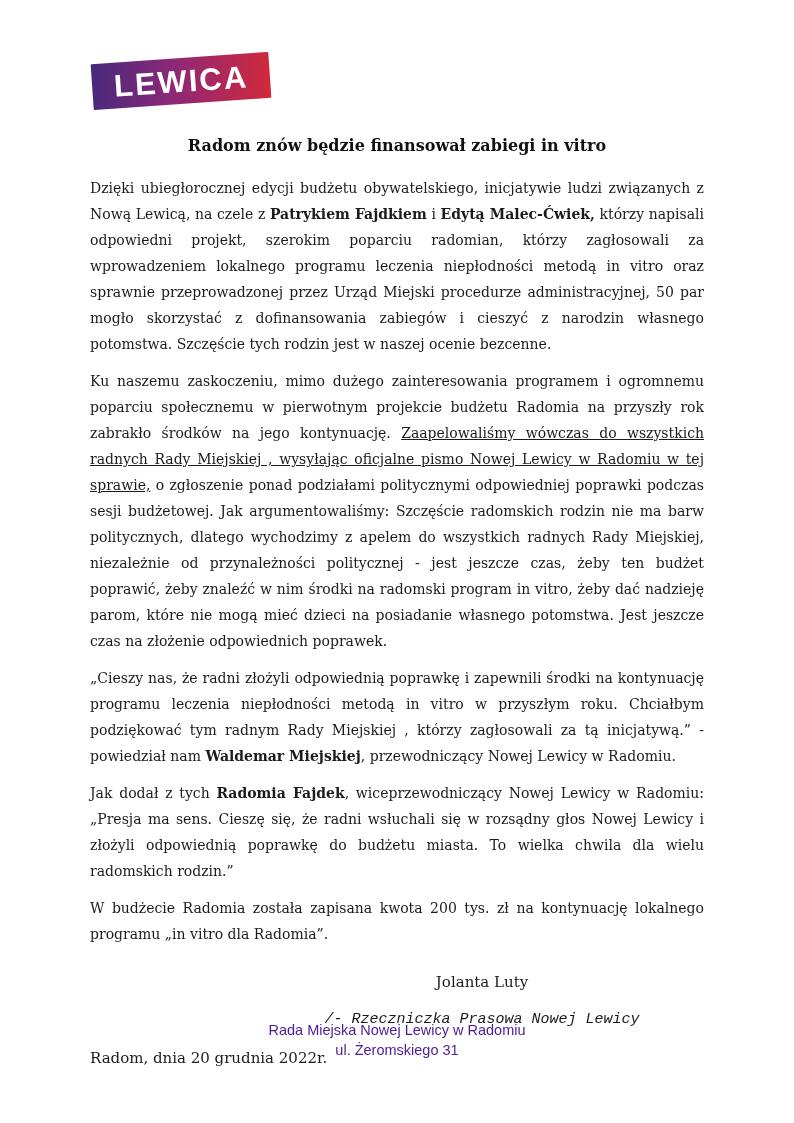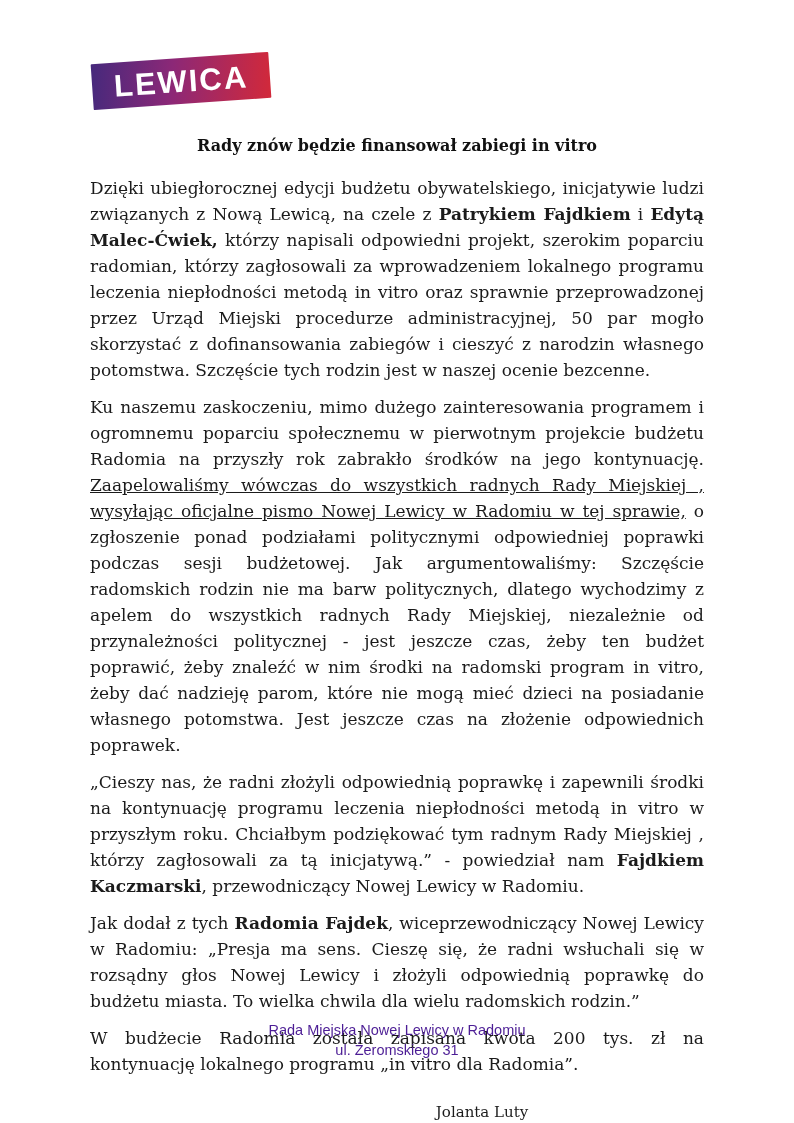--- a/index.html
+++ b/index.html
@@ -36,21 +36,21 @@
     margin: 32px 0 20px 0;
     font-size: 16px;
     font-weight: bold;
     text-align: center;
     color: #111111;
   }
 
   
   .paragraphs p {
     margin: 0 0 11px 0;
-    font-size: 17px;
+    font-size: 14px;
     line-height: 26px;
     text-align: justify;
   }
   .paragraphs .b { font-weight: bold; }
   .paragraphs .u { text-decoration: underline; }
 
   
   .signature { margin-top: 22px; }
   .sig-line {
     text-align: center;
@@ -85,26 +85,26 @@
 
 <div class="page">
   <div class="content">
 
     <div class="logo-wrap">
       <div class="logo" id="logo-shape" style="background: linear-gradient(97deg, rgb(70, 41, 124) 0%, rgb(140, 40, 119) 45%, rgb(210, 41, 58) 100%);">
         <span style="color: rgb(255, 255, 255);">LEWICA</span>
       </div>
     </div>
 
-    <h1 class="doc-title">Rady znów będzie finansował zabiegi in vitro</h1>
+    <h1 class="doc-title">Radom znów będzie finansował zabiegi in vitro</h1>
 
     <div class="paragraphs" id="paragraphs">
         <p><span>Dzięki ubiegłorocznej edycji budżetu obywatelskiego, inicjatywie ludzi związanych z Nową Lewicą, na czele z </span><span class="b">Patrykiem Fajdkiem</span><span> i </span><span class="b">Edytą Malec-Ćwiek,</span><span> którzy napisali odpowiedni projekt, szerokim poparciu radomian, którzy zagłosowali za wprowadzeniem lokalnego programu leczenia niepłodności metodą in vitro oraz sprawnie przeprowadzonej przez Urząd Miejski procedurze administracyjnej, 50 par mogło skorzystać z dofinansowania zabiegów i cieszyć z narodzin własnego potomstwa. Szczęście tych rodzin jest w naszej ocenie bezcenne.</span></p>
         <p><span>Ku naszemu zaskoczeniu, mimo dużego zainteresowania programem i ogromnemu poparciu społecznemu w pierwotnym projekcie budżetu Radomia na przyszły rok zabrakło środków na jego kontynuację. </span><span class="u">Zaapelowaliśmy wówczas do wszystkich radnych Rady Miejskiej , wysyłając oficjalne pismo Nowej Lewicy w Radomiu w tej sprawie,</span><span> o zgłoszenie ponad podziałami politycznymi odpowiedniej poprawki podczas sesji budżetowej. Jak argumentowaliśmy: Szczęście radomskich rodzin nie ma barw politycznych, dlatego wychodzimy z apelem do wszystkich radnych Rady Miejskiej, niezależnie od przynależności politycznej - jest jeszcze czas, żeby ten budżet poprawić, żeby znaleźć w nim środki na radomski program in vitro, żeby dać nadzieję parom, które nie mogą mieć dzieci na posiadanie własnego potomstwa. Jest jeszcze czas na złożenie odpowiednich poprawek.</span></p>
-        <p><span>„Cieszy nas, że radni złożyli odpowiednią poprawkę i zapewnili środki na kontynuację programu leczenia niepłodności metodą in vitro w przyszłym roku. Chciałbym podziękować tym radnym Rady Miejskiej , którzy zagłosowali za tą inicjatywą.” - powiedział nam </span><span class="b">Fajdkiem Kaczmarski</span><span>, przewodniczący Nowej Lewicy w Radomiu.</span></p>
+        <p><span>„Cieszy nas, że radni złożyli odpowiednią poprawkę i zapewnili środki na kontynuację programu leczenia niepłodności metodą in vitro w przyszłym roku. Chciałbym podziękować tym radnym Rady Miejskiej , którzy zagłosowali za tą inicjatywą.” - powiedział nam </span><span class="b">Waldemar Miejskiej</span><span>, przewodniczący Nowej Lewicy w Radomiu.</span></p>
         <p><span>Jak dodał z tych </span><span class="b">Radomia Fajdek</span><span>, wiceprzewodniczący Nowej Lewicy w Radomiu: „Presja ma sens. Cieszę się, że radni wsłuchali się w rozsądny głos Nowej Lewicy i złożyli odpowiednią poprawkę do budżetu miasta. To wielka chwila dla wielu radomskich rodzin.”</span></p>
         <p><span>W budżecie Radomia została zapisana kwota 200 tys. zł na kontynuację lokalnego programu „in vitro dla Radomia”.</span></p>
       </div>
 
     <div class="signature">
       <div class="sig-line sig-name">Jolanta Luty</div>
       <div class="sig-line sig-role">/- Rzeczniczka Prasowa Nowej Lewicy</div>
     </div>
 
     <div class="dateline">Radom, dnia 20 grudnia 2022r.</div>

